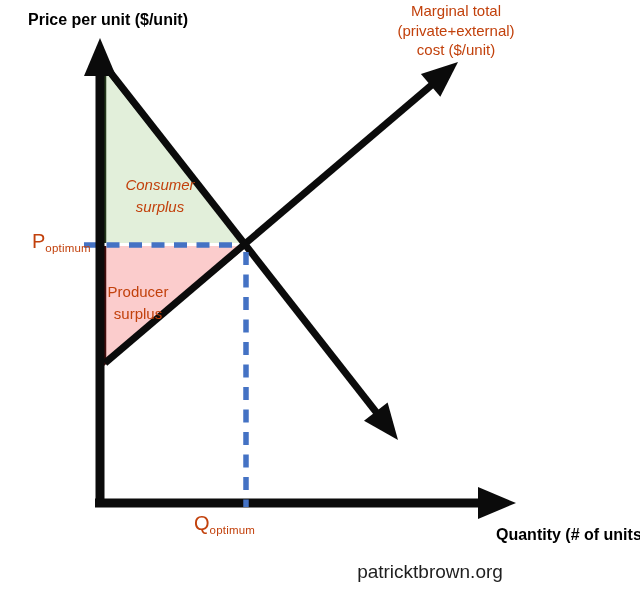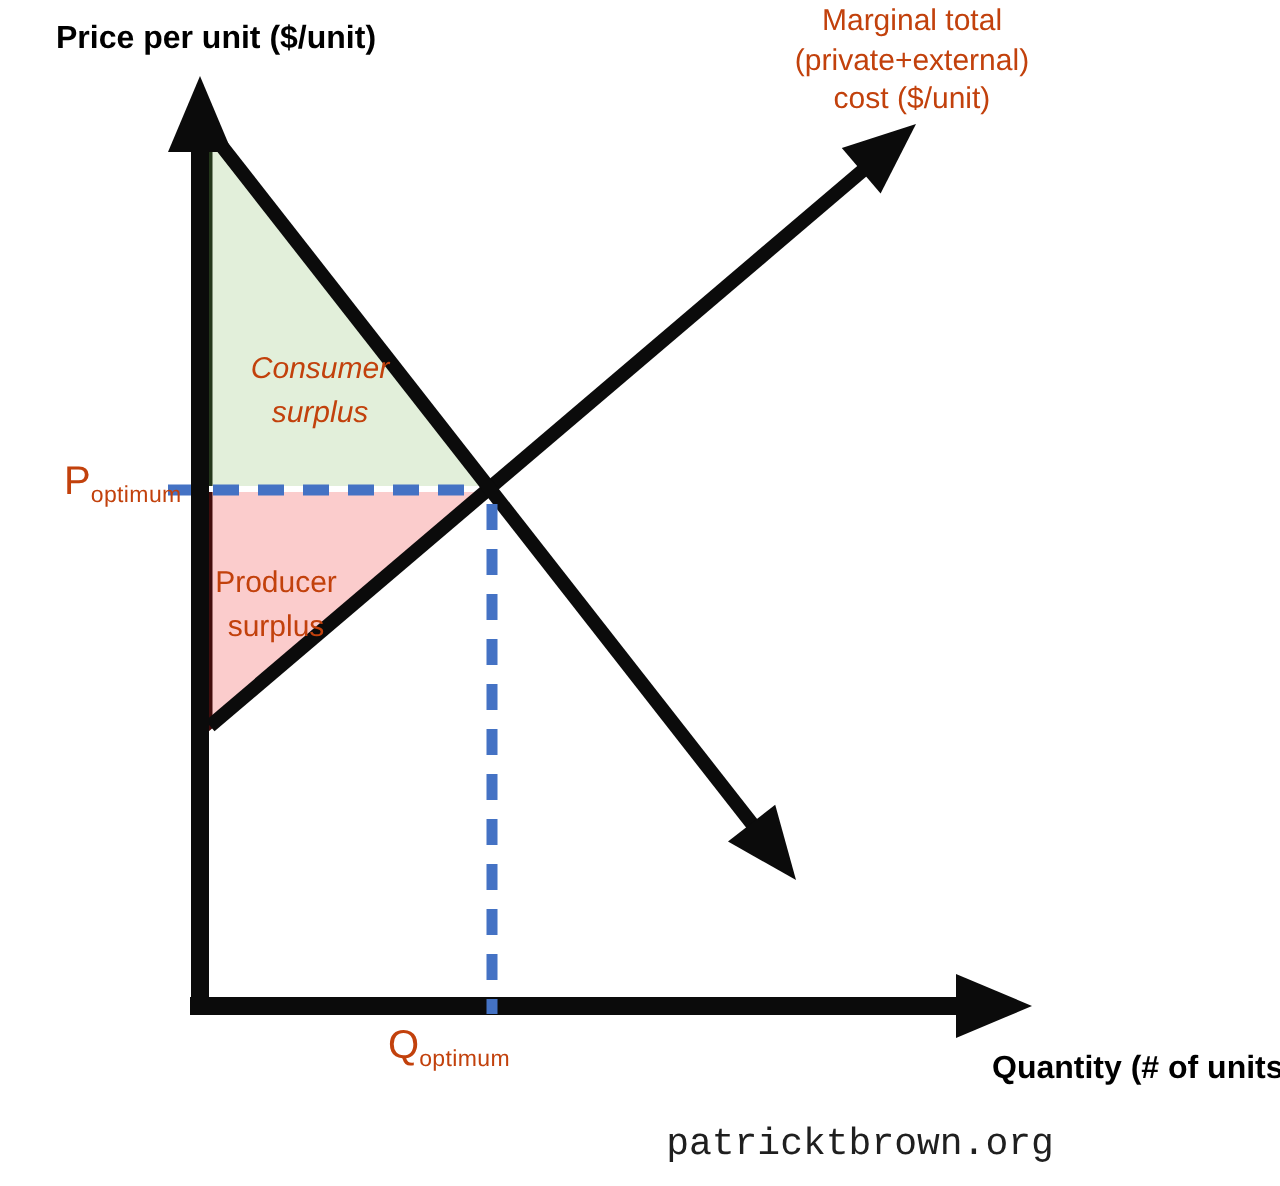--- a/index.html
+++ b/index.html
@@ -49,21 +49,20 @@
   }
   .eq-label sub {
     font-size: 11.5px;
     vertical-align: -4px;
     letter-spacing: 0.2px;
   }
   .watermark {
     font-size: 19px;
     color: #1f1f1f;
     white-space: nowrap;
-    font-family: Liberation Mono, monospace;
   }
 </style>
 </head>
 <body>
 
 <div id="stage">
 
   <svg id="plot-svg" width="640" height="593" viewBox="0 0 640 593">
 
     <polygon points="104,66 244,243 104,243" fill="#e2efda"></polygon>

